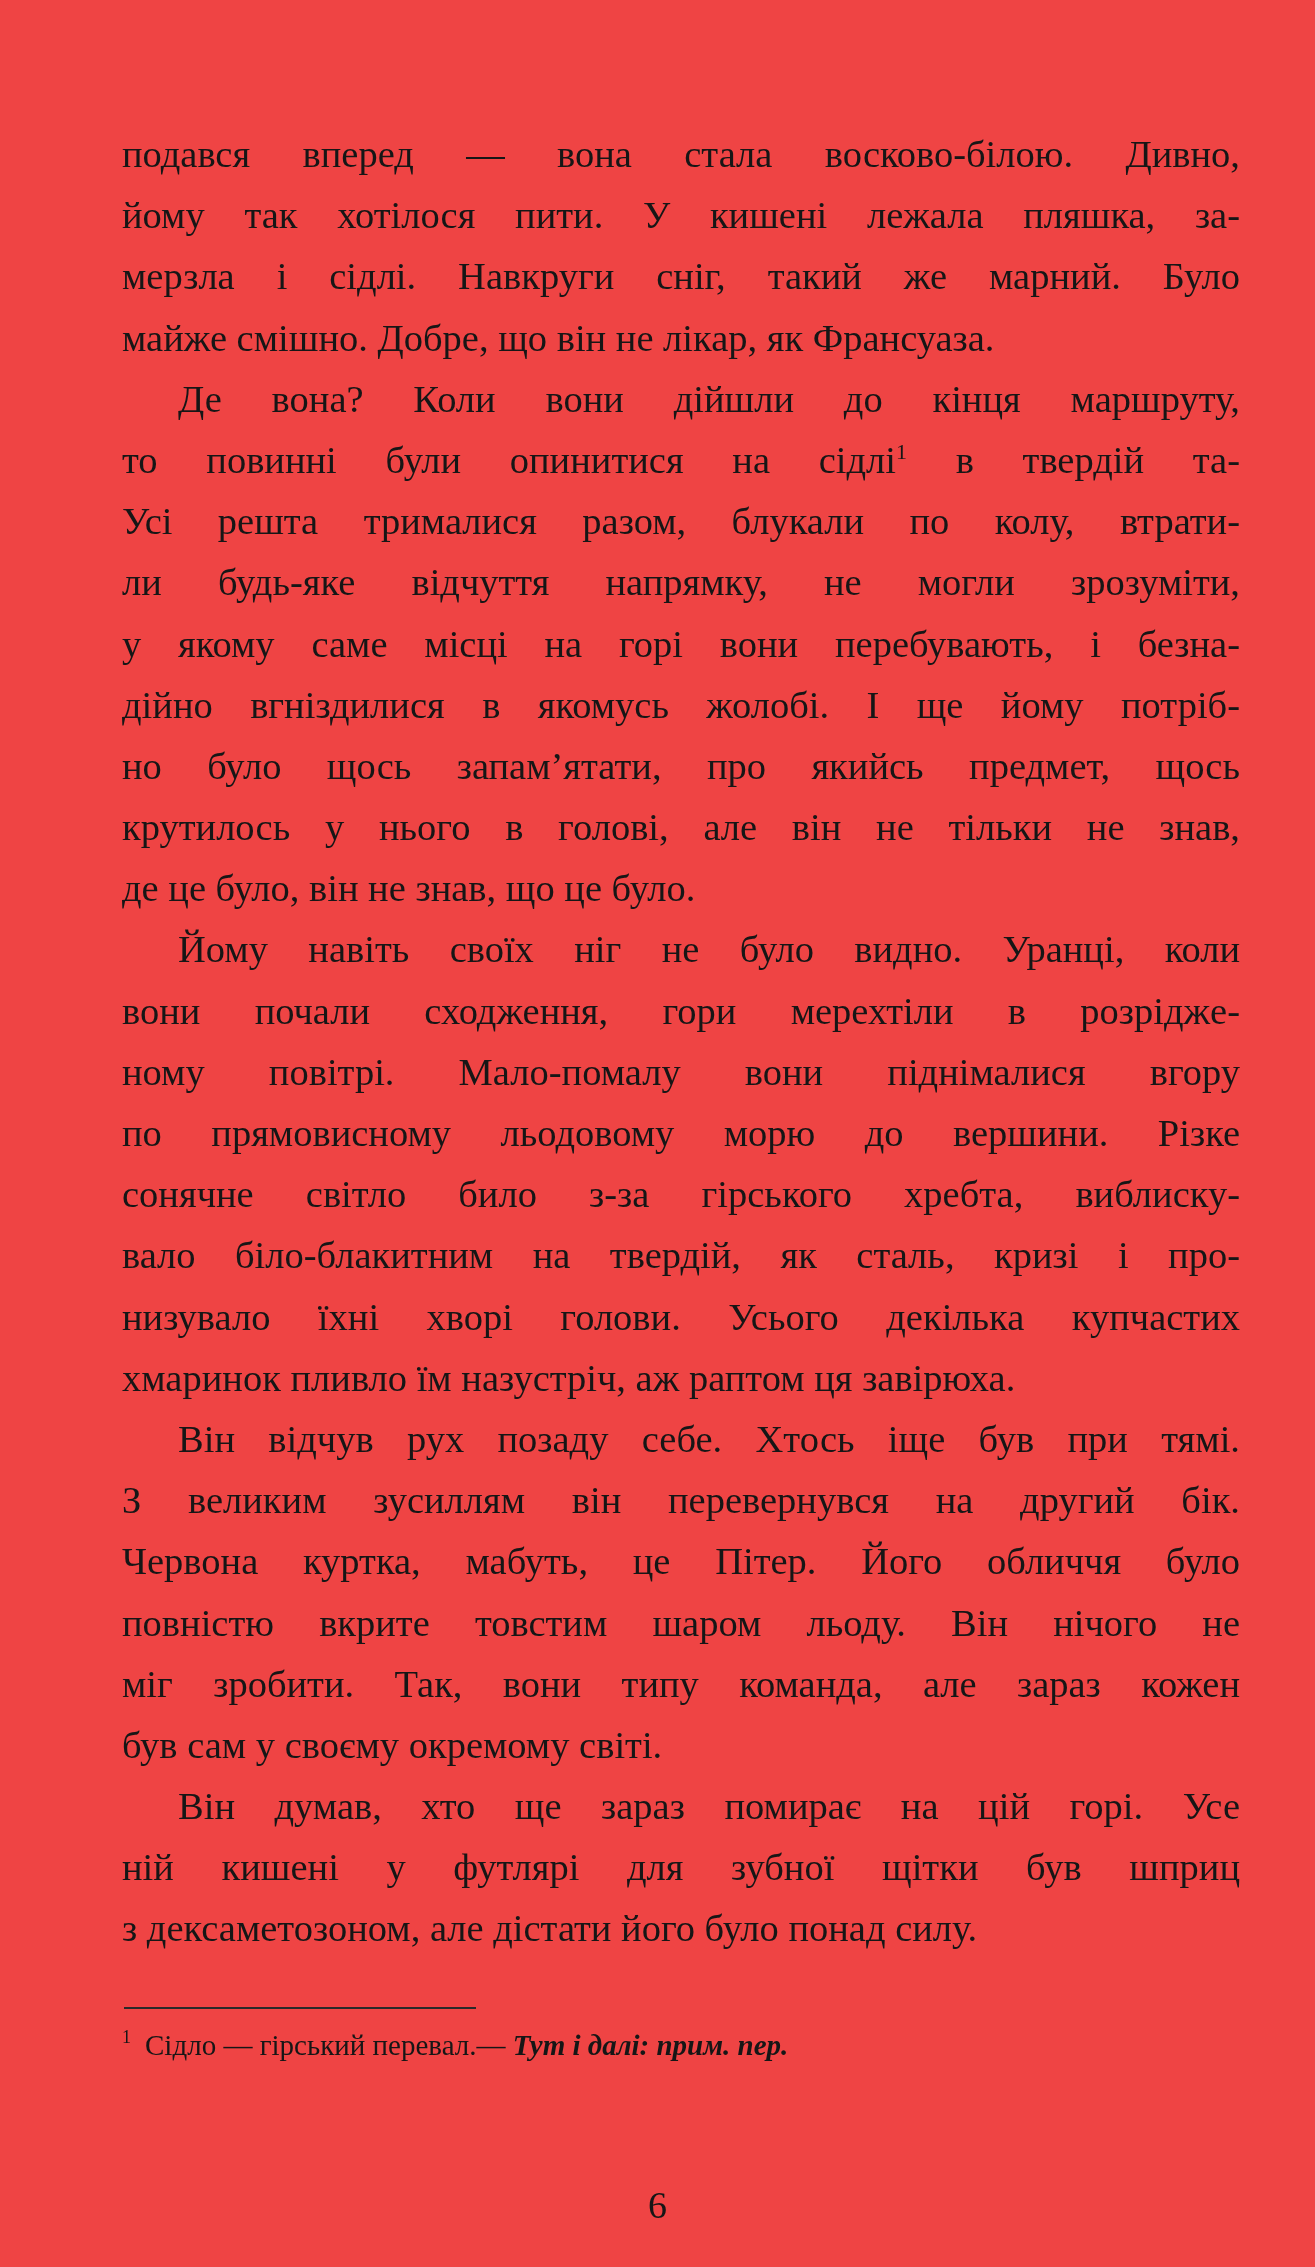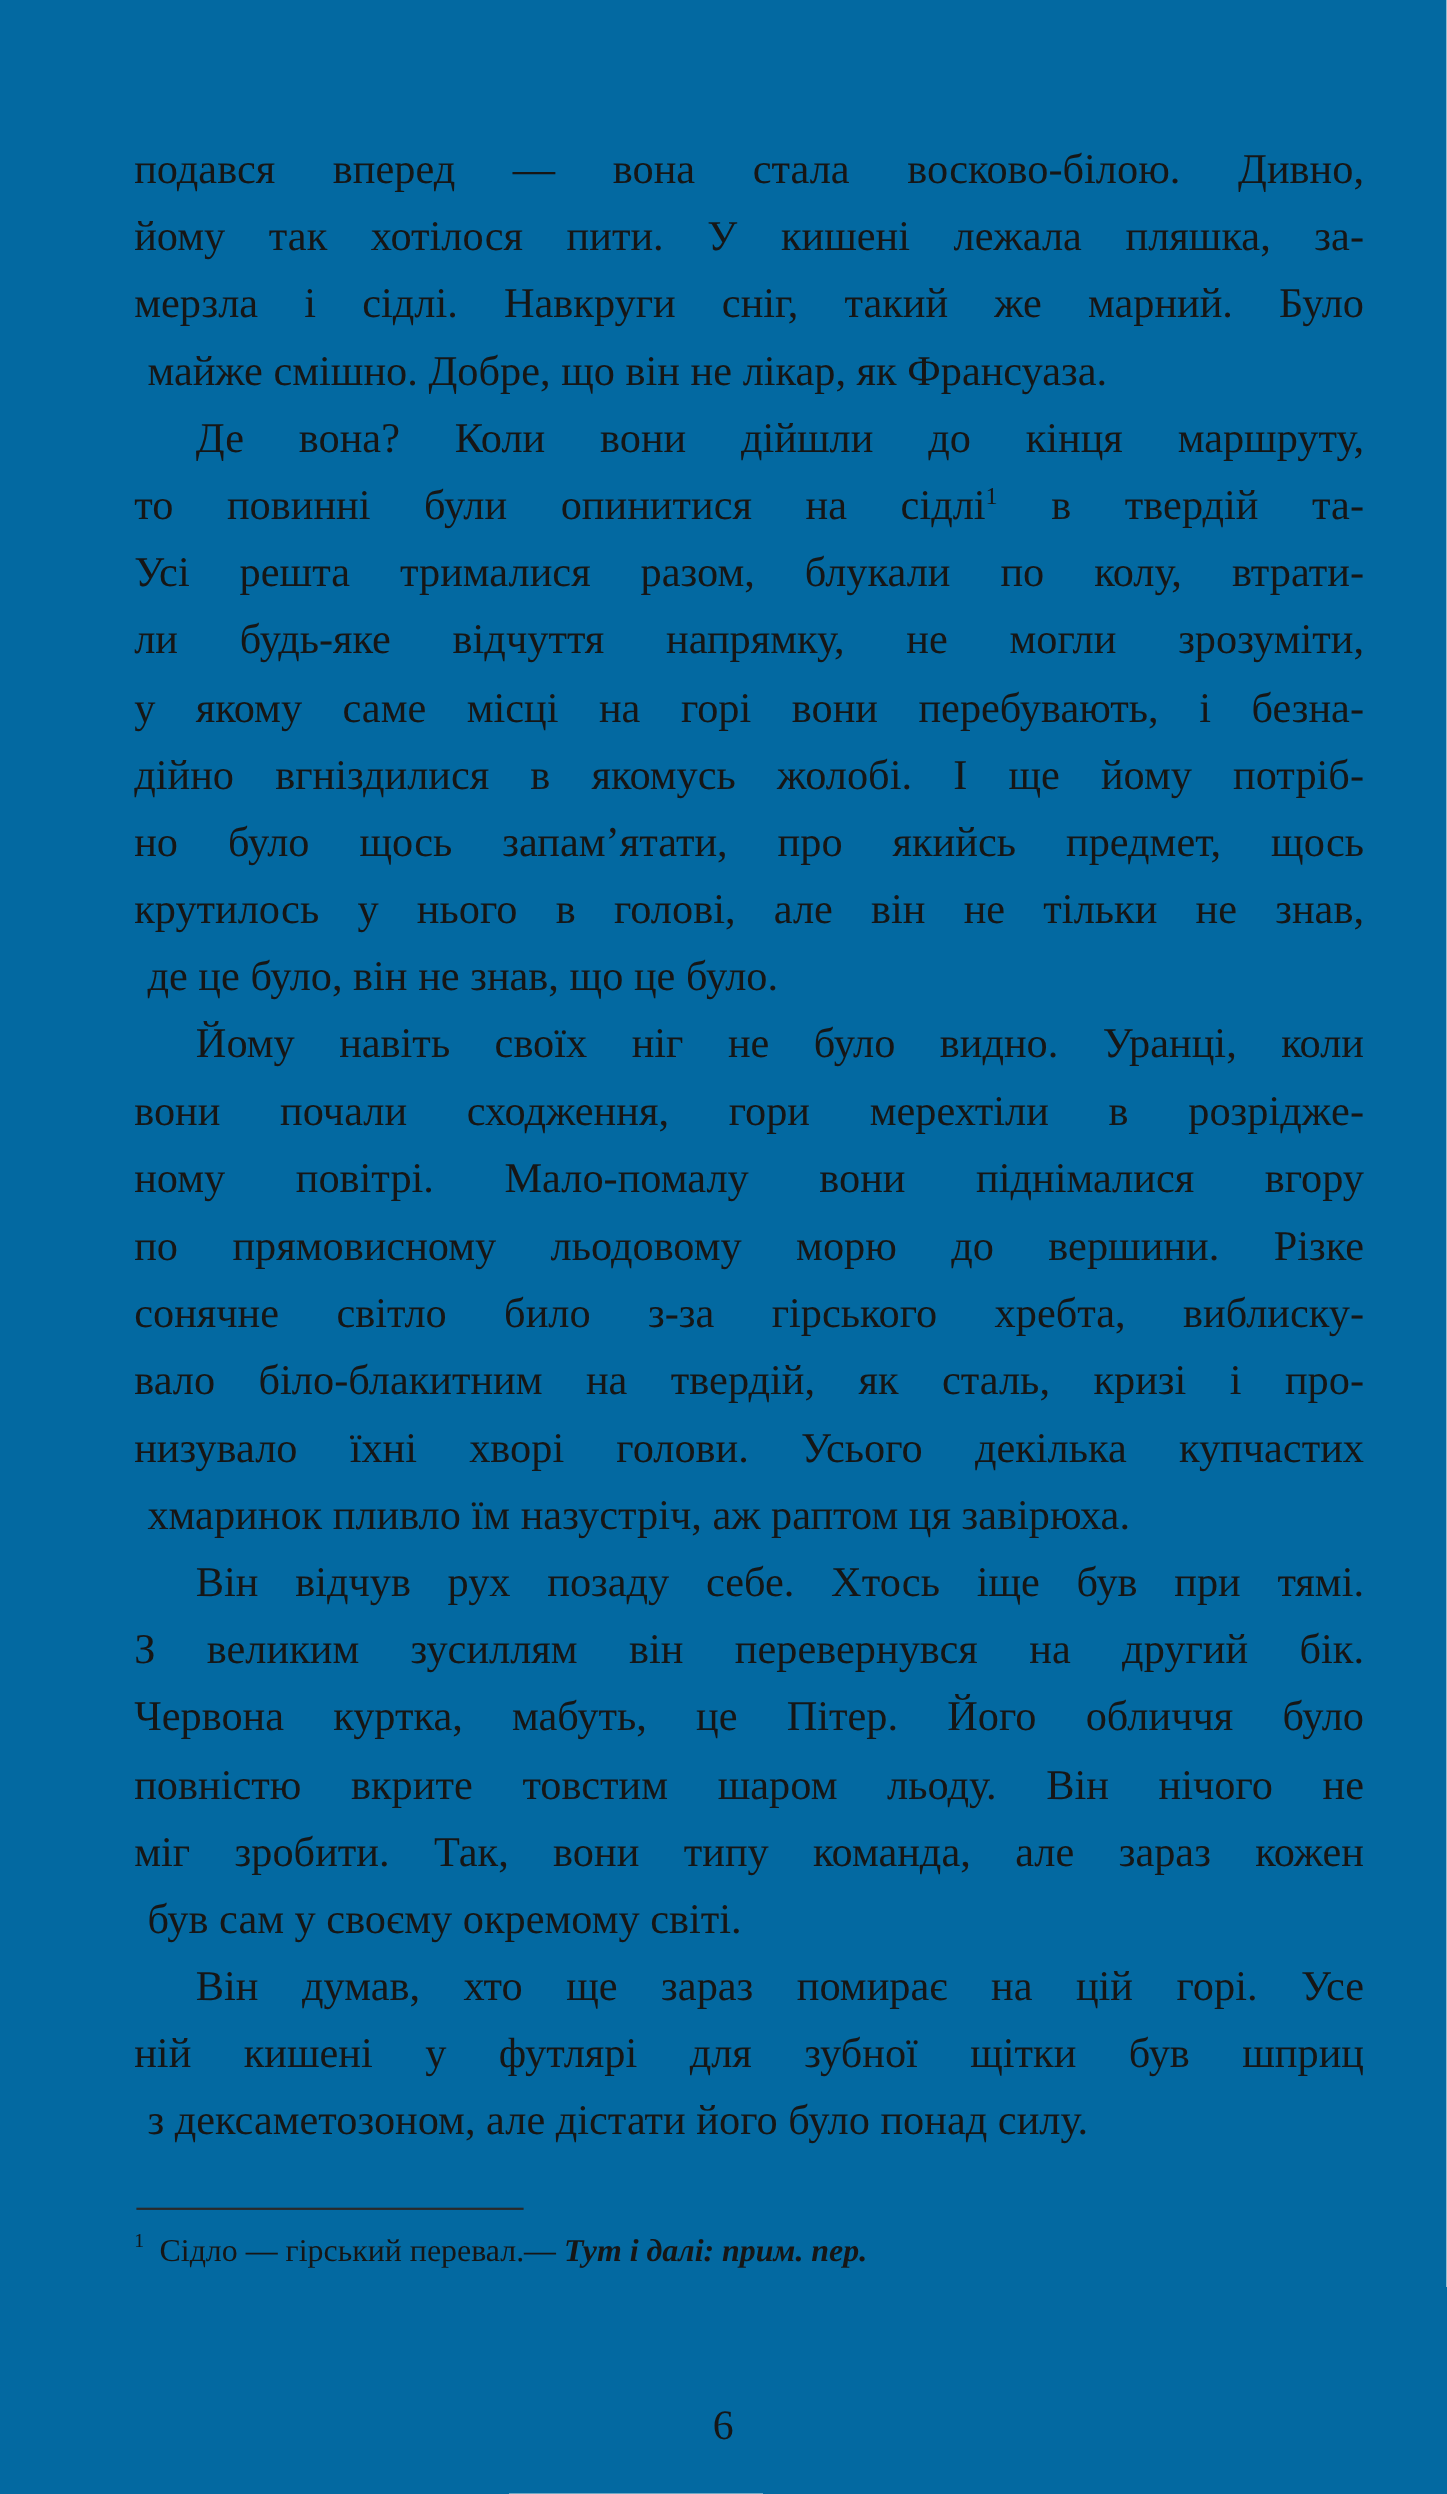--- a/index.html
+++ b/index.html
@@ -4,21 +4,21 @@
   <style>
     html, body {
       margin: 0;
       padding: 0;
       background: #fdfcf7;
     }
     .page {
       position: relative;
       width: 1315px;
       height: 2267px;
-      background: #0369a1;
+      background: #ef4444;
       color: #161616;
       font-family: "Liberation Serif", "DejaVu Serif", serif;
       overflow: hidden;
     }
     .body-text {
       position: absolute;
       left: 122px;
       top: 124px;
       width: 1118px;
       font-size: 38.5px;
@@ -26,21 +26,20 @@
     }
     .line {
       display: block;
       white-space: nowrap;
       text-align: justify;
       text-align-last: justify;
       height: 61.2px;
     }
     .line.last {
       text-align-last: left;
-      margin-left: 12px;
     }
     .line.indent {
       padding-left: 56px;
     }
     sup.fn-ref {
       font-size: 22px;
       line-height: 0;
       vertical-align: 14px;
     }
     .footnote-rule {

